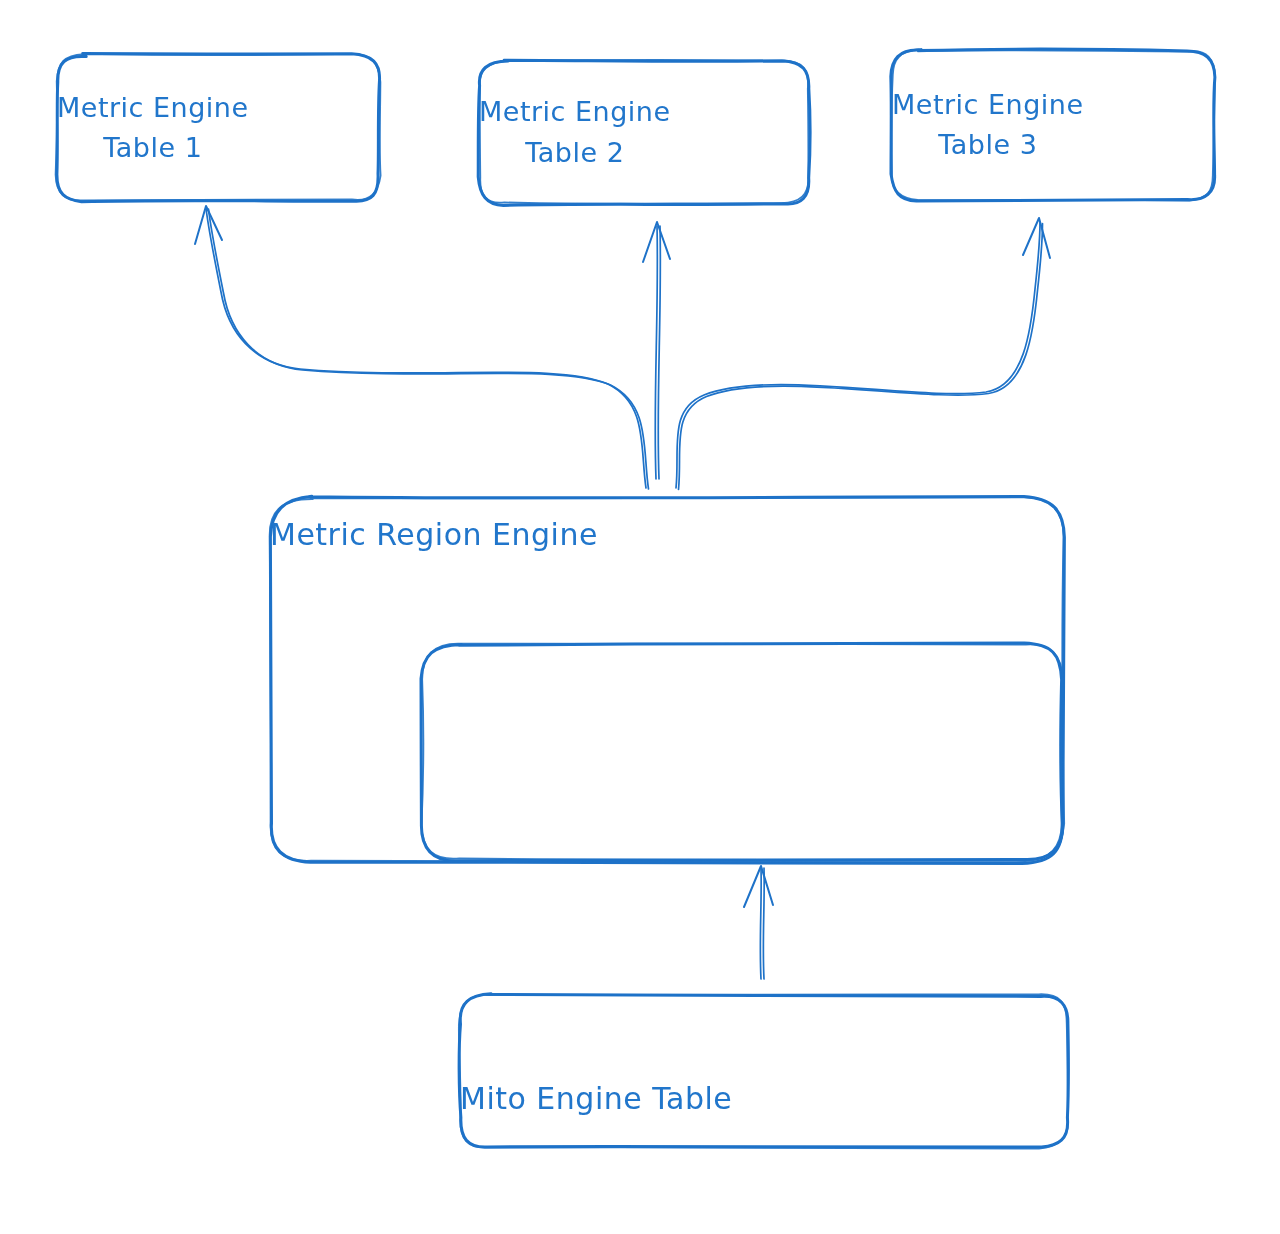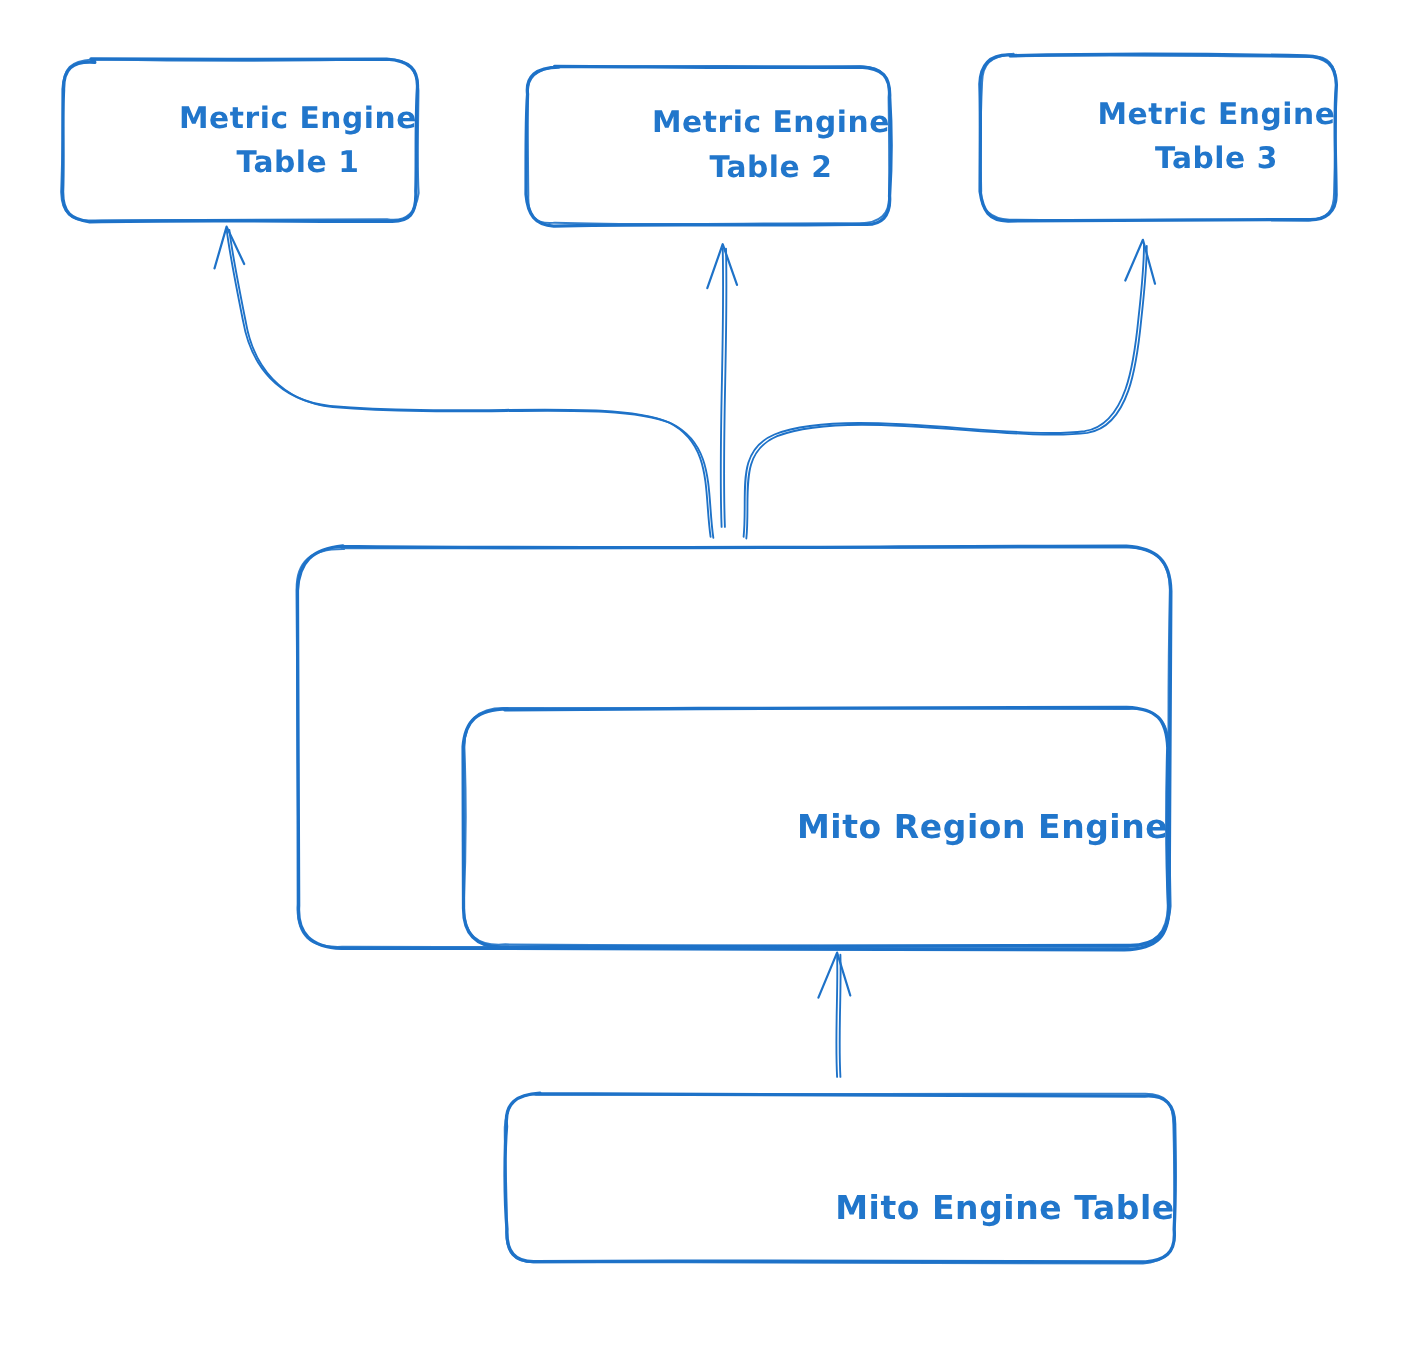--- a/index.html
+++ b/index.html
@@ -10,25 +10,24 @@
     overflow:hidden;position:relative;
   }
   .stage{position:absolute;inset:0;width:1280px;height:1234px;}
   svg{position:absolute;left:0;top:0;}
   path{fill:none;stroke:var(--stroke);stroke-linecap:round;stroke-linejoin:round;}
   path.box{stroke-width:3;}
   path.box.thin{stroke-width:1.8;opacity:.9;}
   path.arrow{stroke-width:1.7;}
   path.head{stroke-width:2;}
   .node-label{
-    position:absolute;display:flex;align-items:center;justify-content:flex-end;
+    position:absolute;display:flex;align-items:center;justify-content:flex-start;
     text-align:center;color:var(--text);
     white-space:pre-line;line-height:1.5;letter-spacing:.5px;
     pointer-events:auto;
-    font-weight:bold;
   }
   .size-sm{font-size:27px;}
   .size-lg{font-size:30px;}
   .align-top{align-items:flex-start;}
 </style>
 </head>
 <body>
 
 <div class="stage">
 
@@ -87,19 +86,19 @@
 Table 1</span>
   </div>
   <div class="node-label size-sm" style="left:479px;top:61px;width:330px;height:143px;">
     <span>Metric Engine
 Table 2</span>
   </div>
   <div class="node-label size-sm" style="left:892px;top:50px;width:322px;height:150px;">
     <span>Metric Engine
 Table 3</span>
   </div>
-  <div class="node-label size-lg" style="left:422px;top:644px;width:640px;height:216px;">
-    <span>Mito Region Engine</span>
+  <div class="node-label size-lg align-top" style="left:270px;top:512px;width:793px;height:50px;">
+    <span>Metric Region Engine</span>
   </div>
   <div class="node-label size-lg" style="left:460px;top:1022px;width:608px;height:152px;">
     <span>Mito Engine Table</span>
   </div>
 </div>
 
 </body></html>

